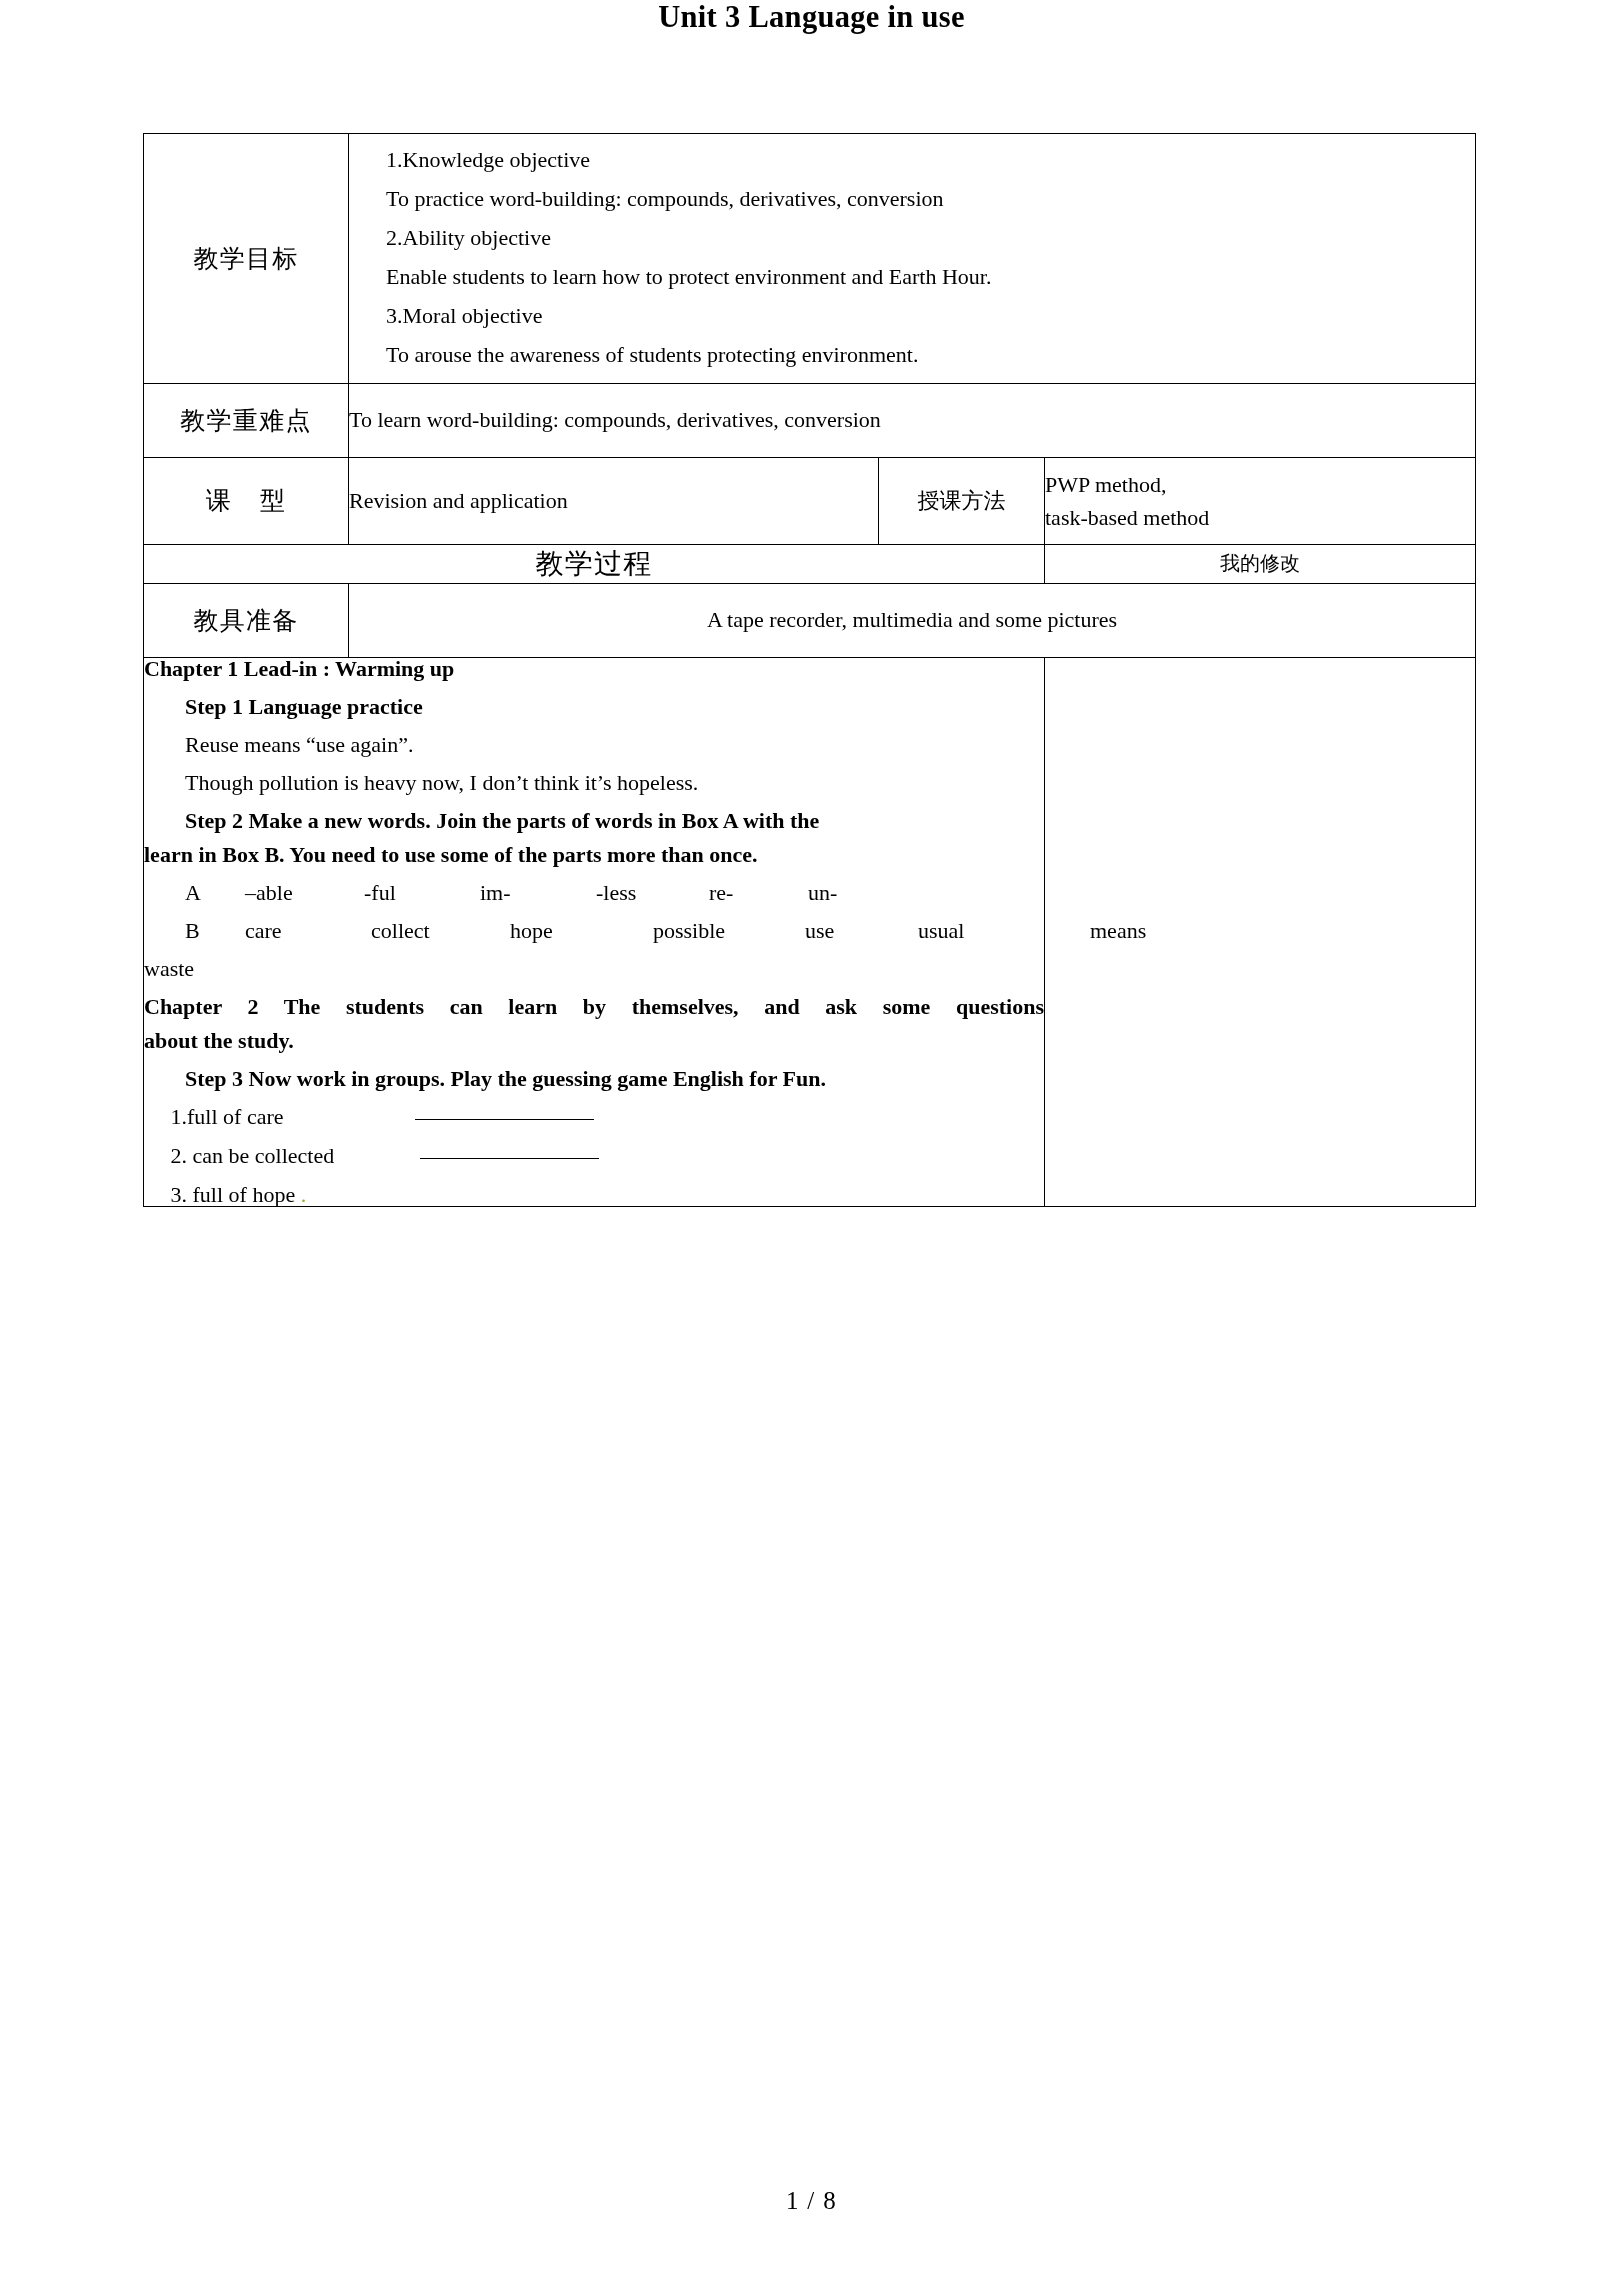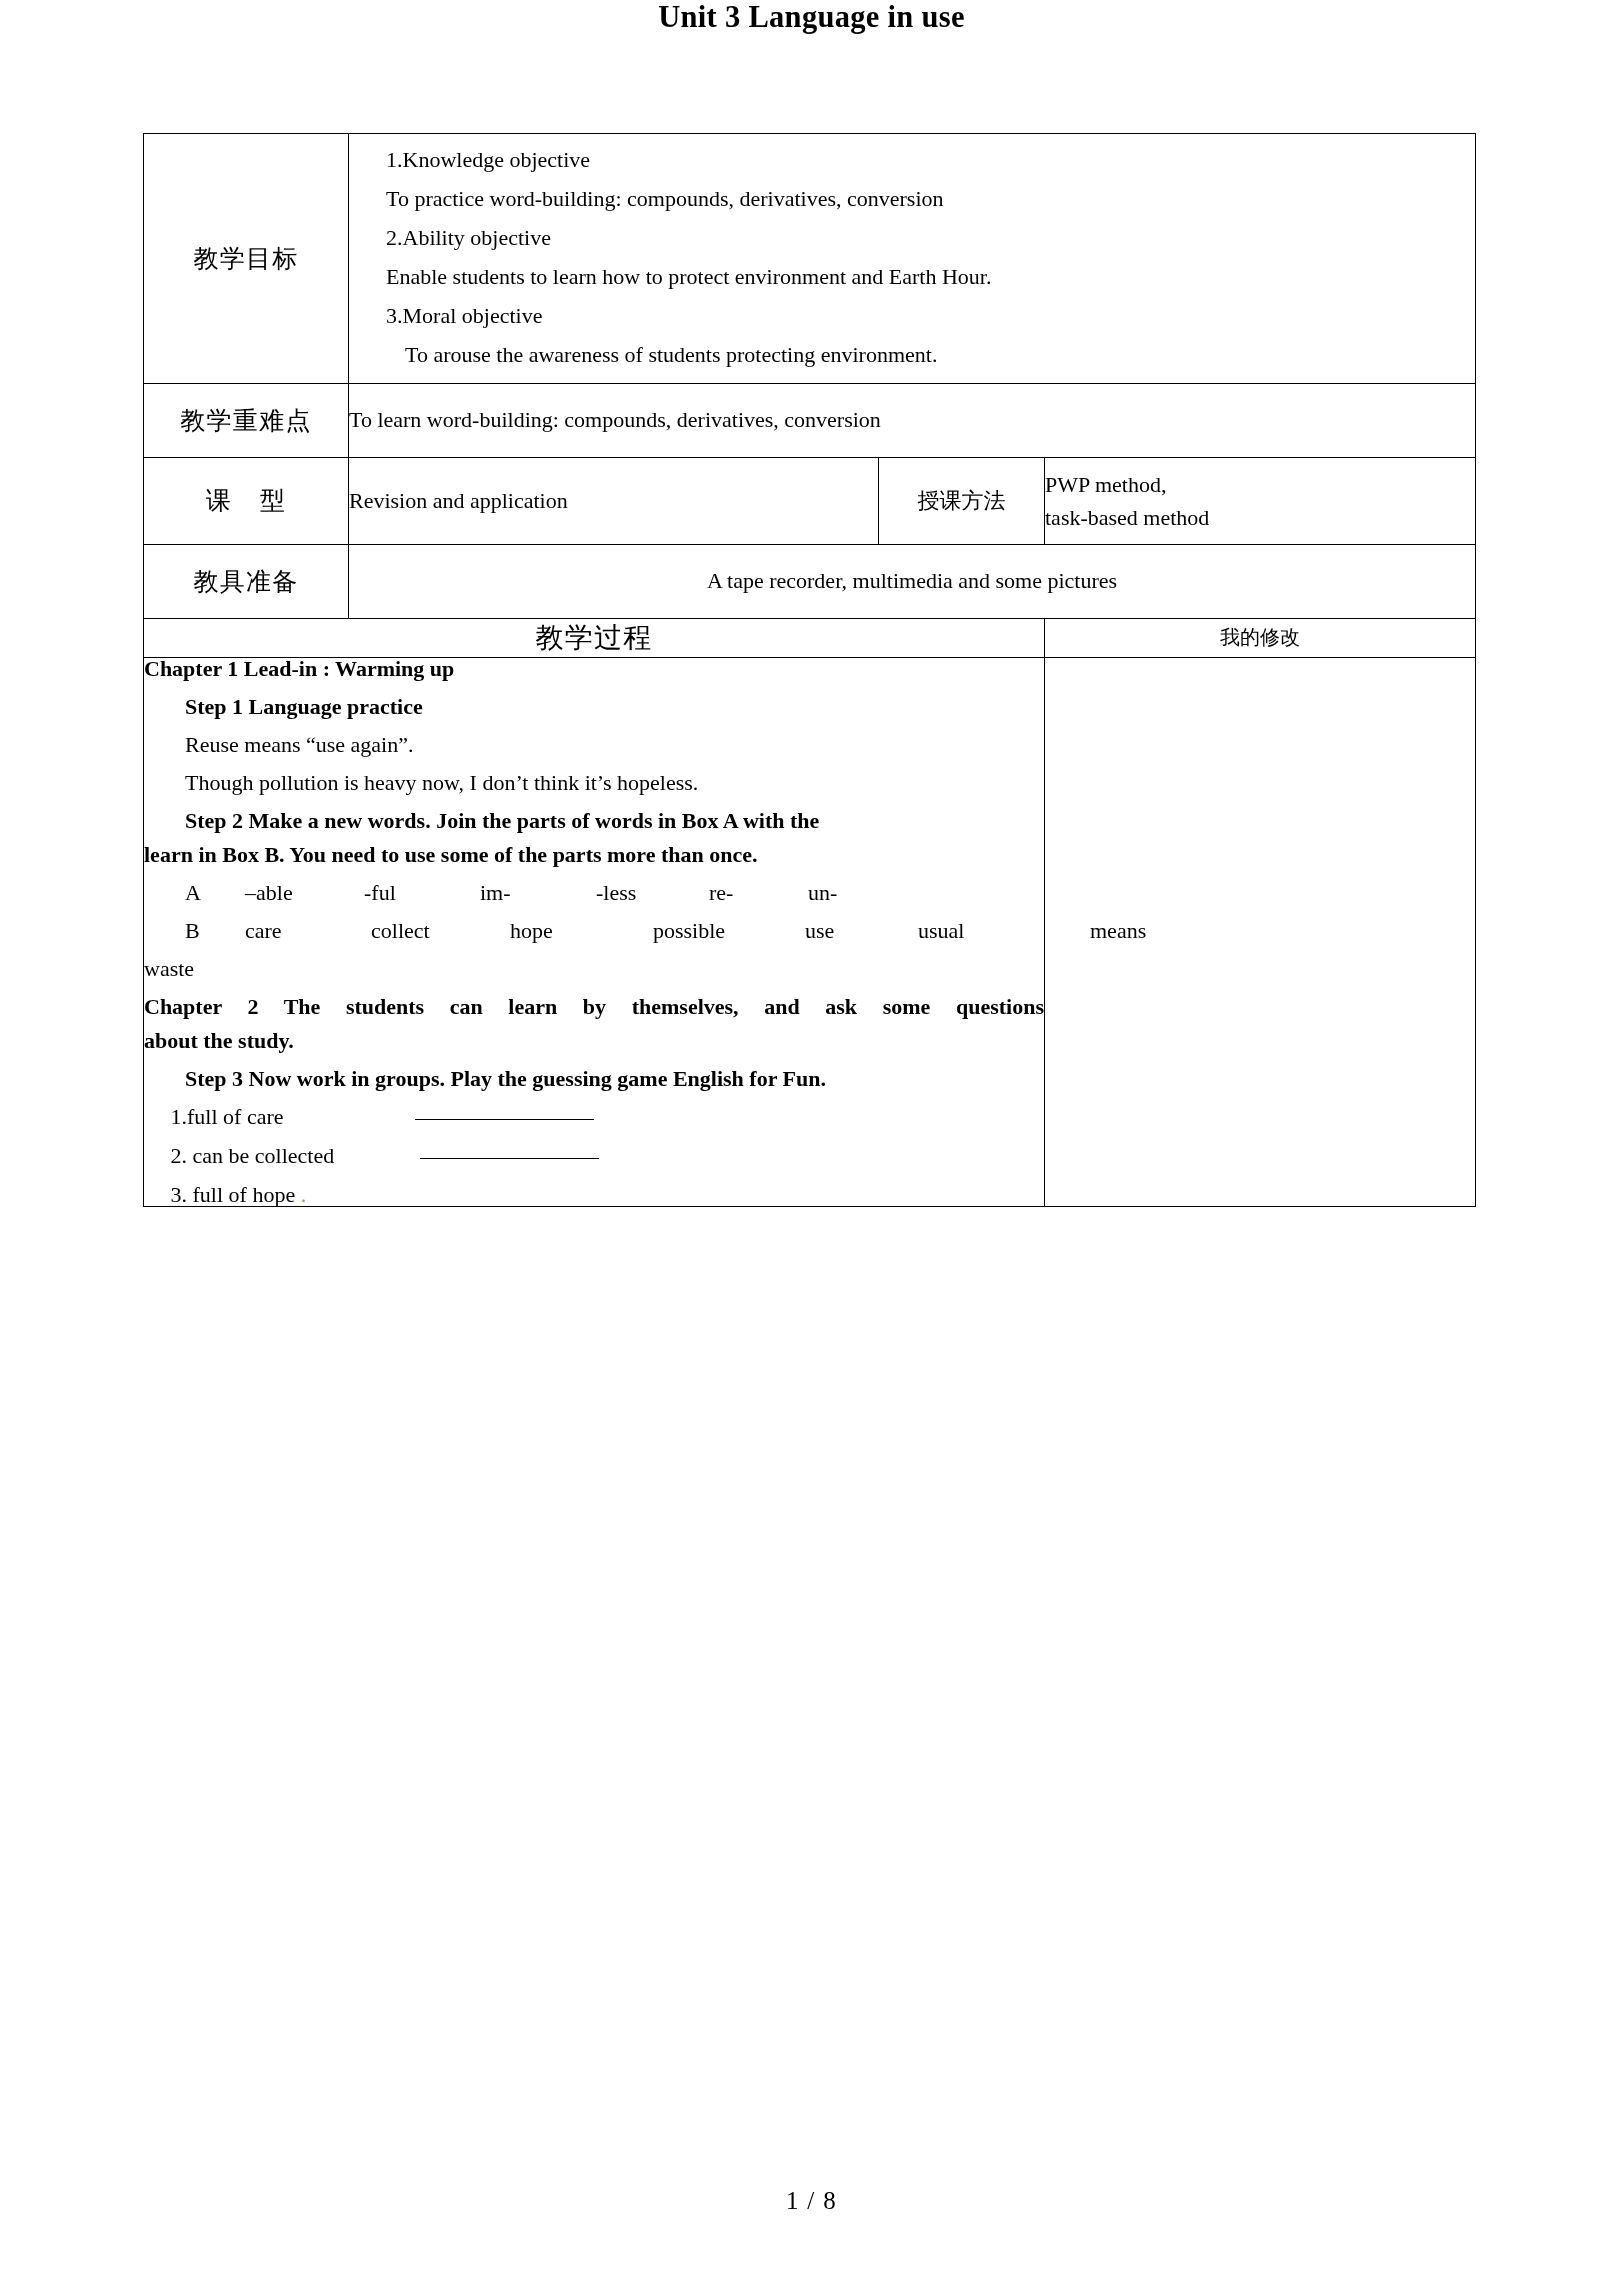--- a/index.html
+++ b/index.html
@@ -53,21 +53,21 @@
   }
   .obj-list {
     padding: 14.6px 20px 17px 37px;
     font-size: 22px;
     line-height: 1.0;
   }
   .obj-list div {
     margin: 0 0 17px 0;
     white-space: nowrap;
   }
-  .obj-list div:last-child { margin-bottom: 0; margin-left: 19px; }
+  .obj-list div:last-child { margin-bottom: 0; }
   .keypoint {
     font-size: 22px;
     padding: 17px 13.3px 12px 40px;
   }
   .lesson-type {
     font-size: 22px;
     padding-left: 26.5px;
   }
   .method-label {
     font-family: "DejaVu Sans", sans-serif;
@@ -177,27 +177,27 @@
       <td class="cell-label-cn spaced" style="height:86px">课    型</td>
       <td class="lesson-type">Revision  and application</td>
       <td class="method-label">授课方法</td>
       <td class="method-value">
         <div>PWP method,</div>
         <div>task-based method</div>
       </td>
     </tr>
 
     <tr>
+      <td colspan="3" class="process-head">教学过程</td>
+      <td class="mymod-head" style="width:205px">我的修改</td>
+    </tr>
+
+    <tr>
       <td class="cell-label-cn" style="height:73px">教具准备</td>
       <td colspan="3" class="prep-value">A tape recorder,  multimedia  and some pictures</td>
-    </tr>
-
-    <tr>
-      <td colspan="3" class="process-head">教学过程</td>
-      <td class="mymod-head" style="width:205px">我的修改</td>
     </tr>
 
     <tr>
       <td colspan="3" class="body-cell">
         <p class="b">Chapter 1 Lead-in : Warming  up</p>
         <p class="b indent1">Step 1 Language  practice</p>
         <p class="indent1">Reuse  means  “use again”.</p>
         <p class="indent1">Though  pollution  is heavy  now, I don’t think  it’s hopeless.</p>
         <p class="b indent1" style="margin-bottom:12px">Step 2 Make a new words.  Join the parts  of words  in Box A with the</p>
         <p class="b">learn  in Box B. You need to use some of the parts  more than once.</p>

